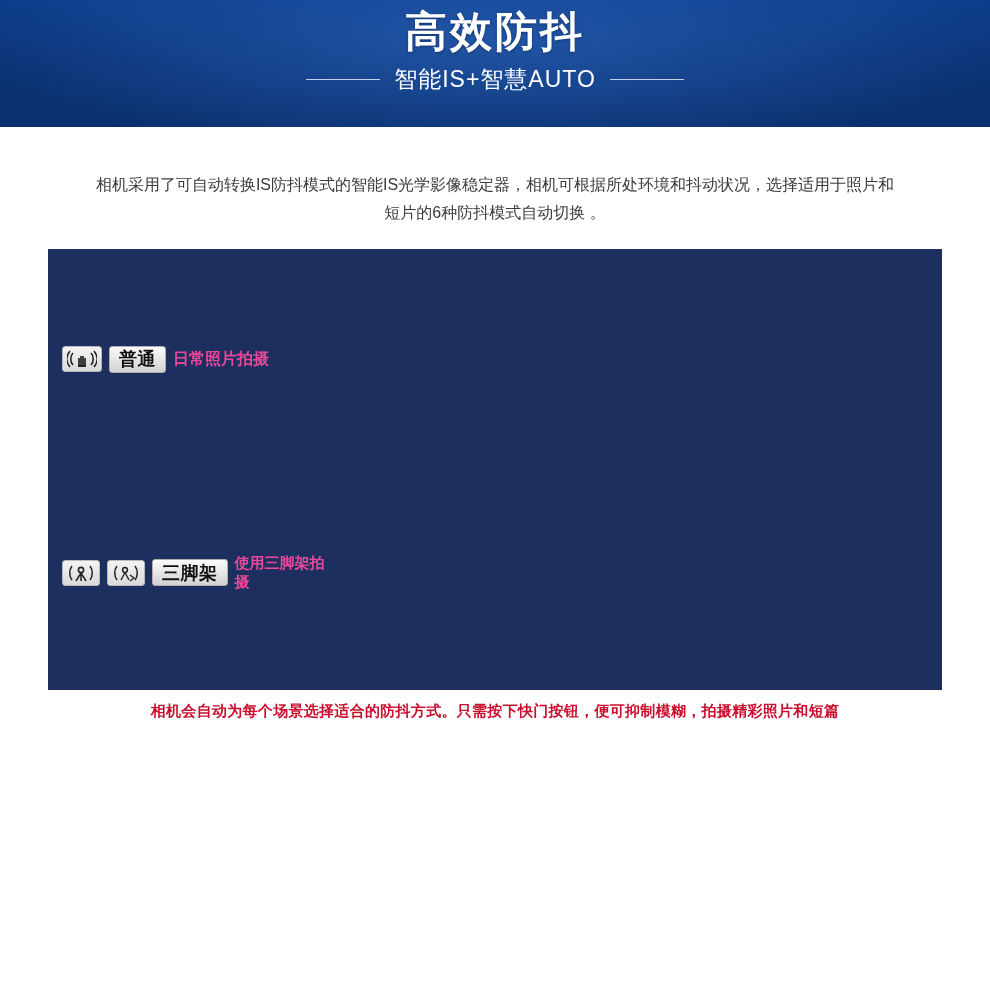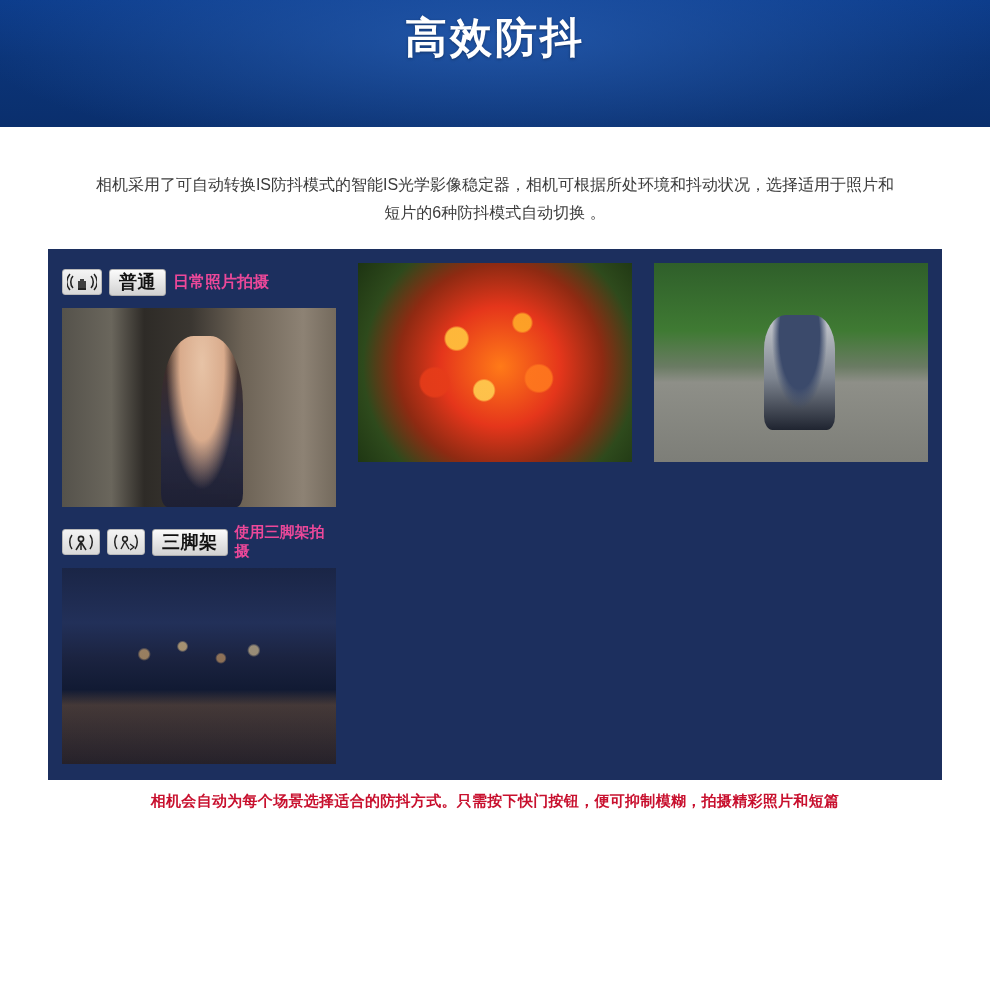--- a/index.html
+++ b/index.html
@@ -25,21 +25,21 @@
     left: -10%;
     top: -40%;
     width: 120%;
     height: 180%;
     background: radial-gradient(ellipse at 50% 40%, rgba(40,95,180,.75) 0%, rgba(12,55,125,0) 62%);
   }
   .banner-inner {
     position: relative;
     z-index: 2;
     text-align: center;
-    padding-top: 14px;
+    padding-top: 8px;
   }
   .banner-title {
     color: #ffffff;
     font-size: 42px;
     font-weight: bold;
     letter-spacing: 3px;
     line-height: 1.15;
     text-shadow: 0 1px 3px rgba(0,0,0,.35);
   }
   .banner-sub-wrap {
@@ -101,21 +101,21 @@
   .panel {
     background: #1c2f5e;
     padding: 14px 14px 16px 14px;
   }
   .grid {
     display: grid;
     grid-template-columns: 1fr 1fr 1fr;
     column-gap: 22px;
     row-gap: 16px;
   }
-  .cell { display: flex; flex-direction: column; }
+  .cell { display: flex; flex-direction: row; }
   .cell-head {
     display: flex;
     align-items: center;
     gap: 7px;
     min-height: 38px;
     margin-bottom: 7px;
     flex-wrap: nowrap;
   }
   
   .picto {
@@ -259,20 +259,25 @@
     font-weight: bold;
     letter-spacing: .3px;
   }
 </style>
 </head>
 <body>
 
 <div class="banner">
   <div class="banner-inner">
     <div class="banner-title">高效防抖</div>
+    <div class="banner-sub-wrap">
+      <span class="banner-rule"></span>
+      <span class="banner-sub">智能IS+智慧AUTO</span>
+      <span class="banner-rule"></span>
+    </div>
   </div>
 </div>
 
 <div class="headline">
   <div class="desc">相机采用了可自动转换IS防抖模式的智能IS光学影像稳定器，相机可根据所处环境和抖动状况，选择适用于照片和短片的6种防抖模式自动切换 。</div>
 </div>
 
 <div class="panel-wrap">
   <div class="panel">
     <div class="grid">

